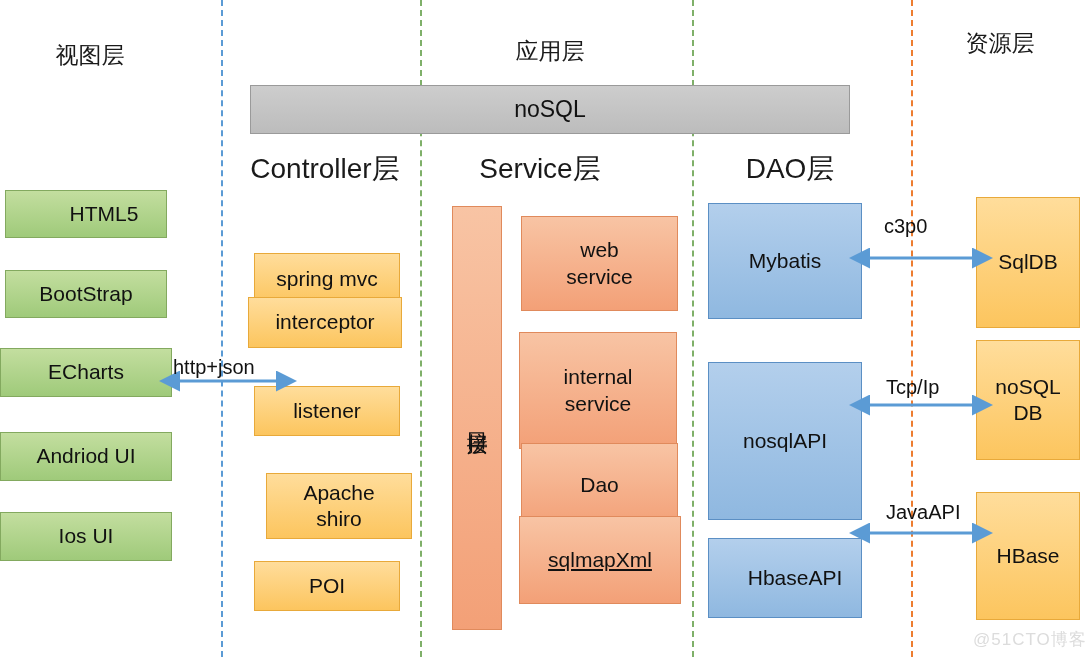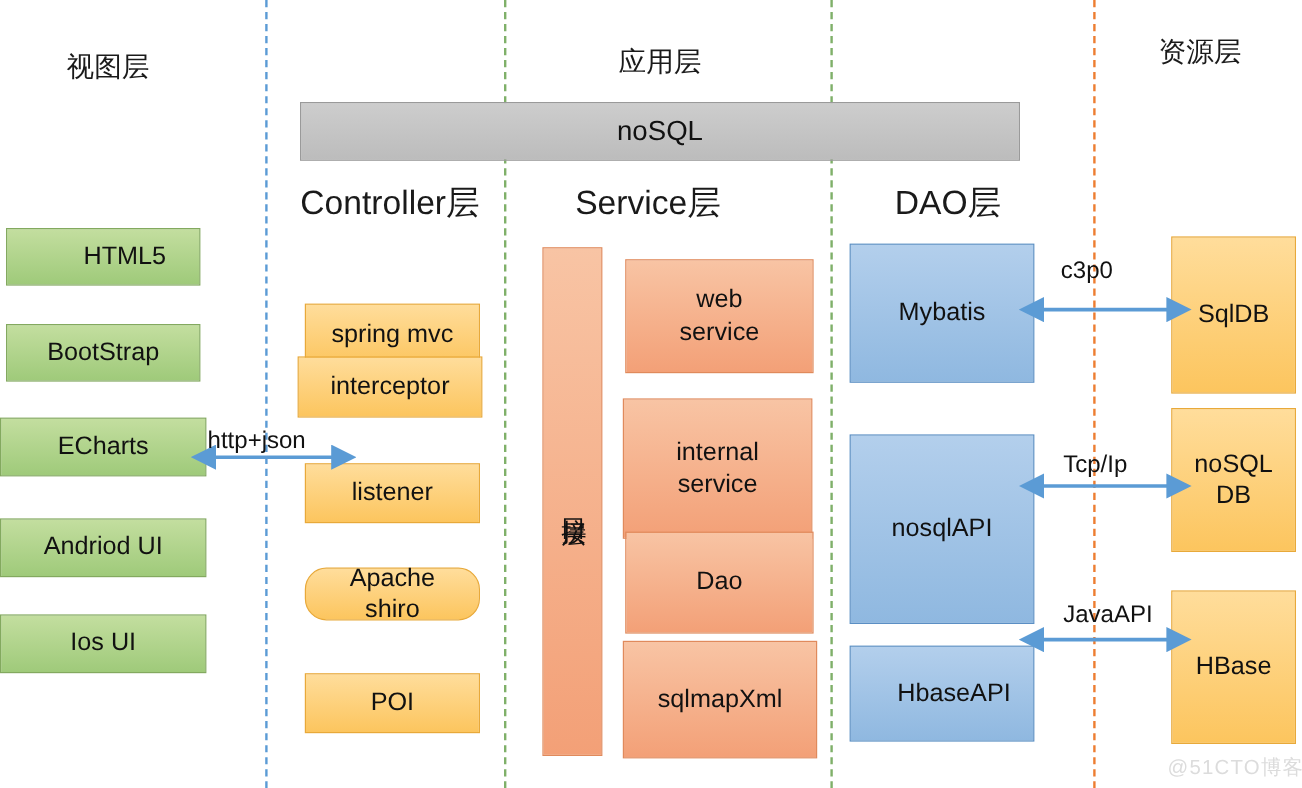--- a/index.html
+++ b/index.html
@@ -126,31 +126,31 @@
 
   <div class="node green" style="left:5px; top:190px; width:162px; height:48px;padding-left:36px;">HTML5</div>
   <div class="node green" style="left:5px; top:270px; width:162px; height:48px;">BootStrap</div>
   <div class="node green" style="left:0px; top:348px; width:172px; height:49px;">ECharts</div>
   <div class="node green" style="left:0px; top:432px; width:172px; height:49px;">Andriod  UI</div>
   <div class="node green" style="left:0px; top:512px; width:172px; height:49px;">Ios  UI</div>
 
   <div class="node yellow" style="left:254px; top:208px; width:146px; height:52px;margin-top:45px;">spring mvc</div>
   <div class="node yellow" style="left:248px; top:297px; width:154px; height:51px;">interceptor</div>
   <div class="node yellow" style="left:254px; top:386px; width:146px; height:50px;">listener</div>
-  <div class="node yellow" style="left:254px; top:473px; width:146px; height:44px; white-space:pre-line;border-radius:18px;">Apache
+  <div class="node yellow" style="left:266px; top:473px; width:146px; height:66px; white-space:pre-line;">Apache
 shiro</div>
   <div class="node yellow" style="left:254px; top:561px; width:146px; height:50px;">POI</div>
 
   <div class="node orange vertical" style="left:452px; top:206px; width:50px; height:424px;">接口层</div>
   <div class="node orange" style="left:521px; top:216px; width:157px; height:95px; white-space:pre-line;">web
 service</div>
   <div class="node orange" style="left:519px; top:332px; width:158px; height:117px; white-space:pre-line;">internal
 service</div>
   <div class="node orange" style="left:521px; top:443px; width:157px; height:85px;">Dao</div>
-  <div class="node orange" style="left:519px; top:534px; width:162px; height:98px;">sqlmapXml</div>
+  <div class="node orange" style="left:519px; top:516px; width:162px; height:88px;text-decoration:underline;">sqlmapXml</div>
 
   <div class="node blue" style="left:708px; top:203px; width:154px; height:116px;">Mybatis</div>
   <div class="node blue" style="left:708px; top:362px; width:154px; height:158px;">nosqlAPI</div>
   <div class="node blue" style="left:708px; top:538px; width:154px; height:80px;padding-left:20px;">HbaseAPI</div>
 
   <div class="node yellow" style="left:976px; top:197px; width:104px; height:131px;">SqlDB</div>
   <div class="node yellow" style="left:976px; top:340px; width:104px; height:120px; white-space:pre-line;">noSQL
 DB</div>
   <div class="node yellow" style="left:976px; top:492px; width:104px; height:128px;">HBase</div>
 

